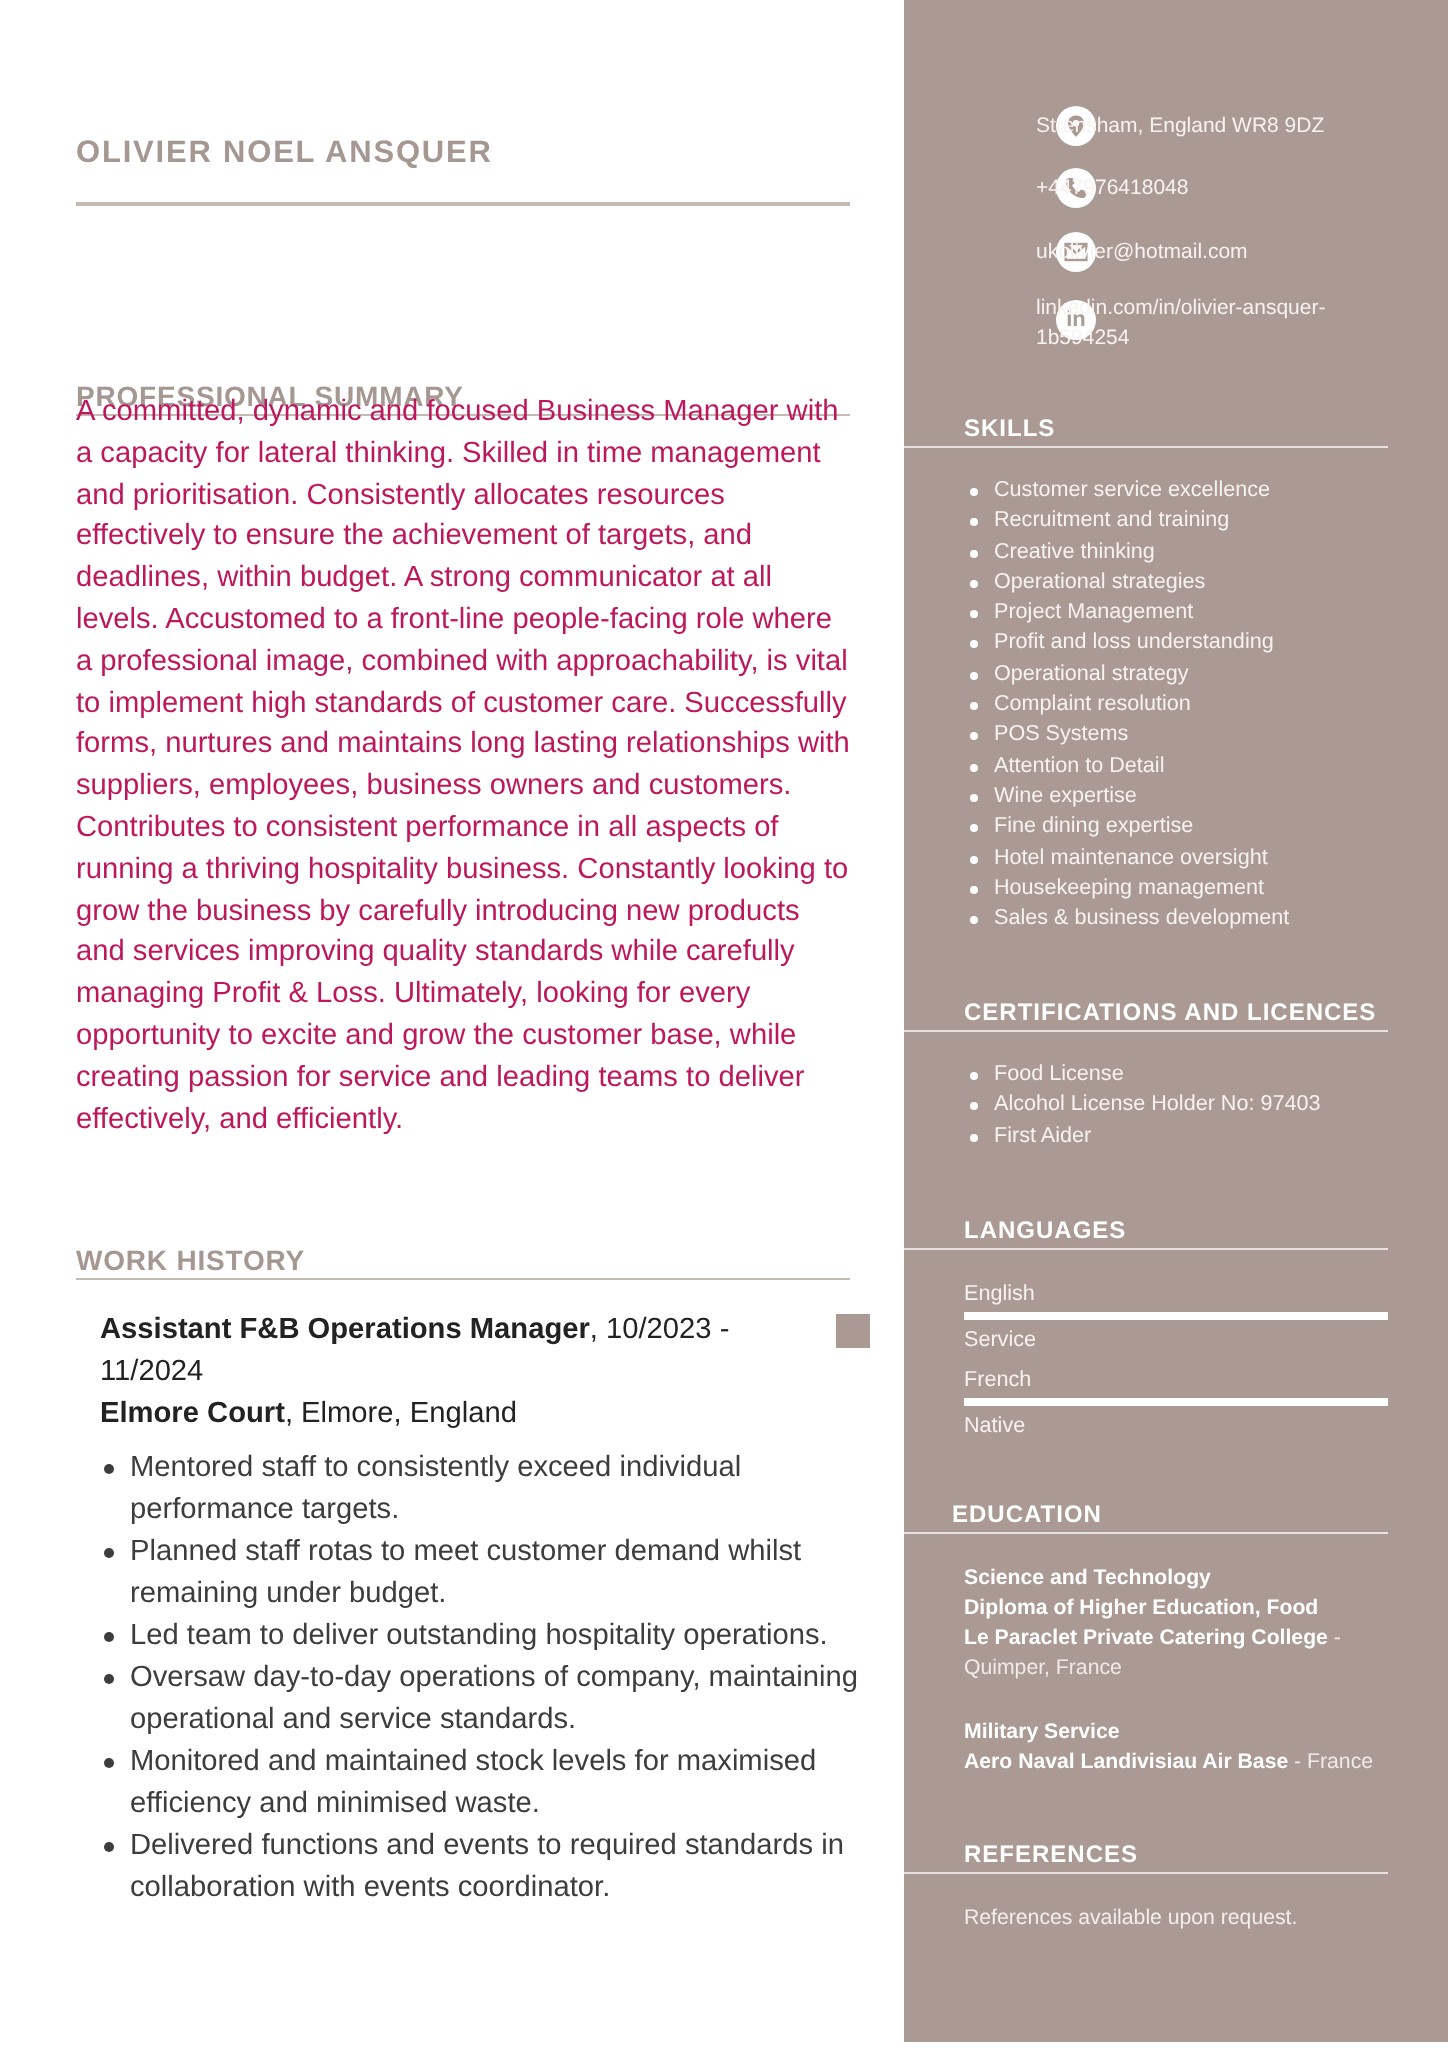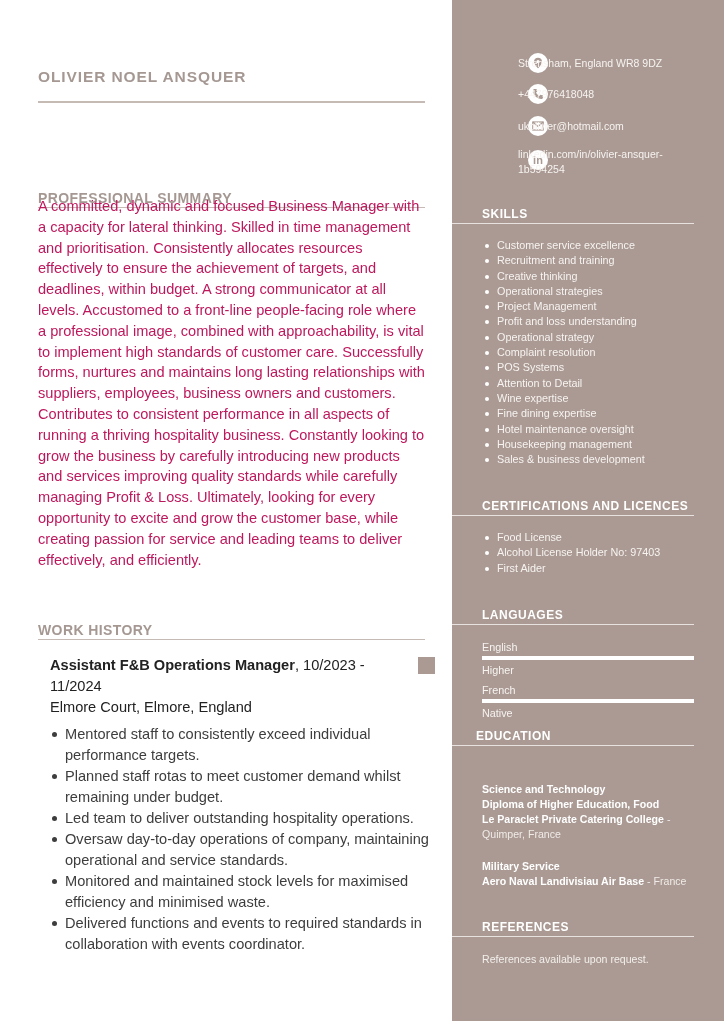--- a/index.html
+++ b/index.html
@@ -40,21 +40,21 @@
     width: 350px;
   }
   .job-title .dates { font-weight: normal; }
   .job-square {
     position: absolute; right: 2px; top: 2px; width: 17px; height: 17px;
     background: #aa9a93;
   }
   .employer {
     font-size: 14.6px; line-height: 21px; color: #222;
   }
-  .employer b { font-weight: normal; }
+  .employer b { font-weight: bold; }
   .bullets {
     list-style: none; margin: 6px 0 0 0; padding: 0;
   }
   .bullets li {
     position: relative; padding-left: 15px;
     font-size: 14.6px; line-height: 21px; color: #3d3d3d;
   }
   .bullets li::before {
     content: ""; position: absolute; left: 2px; top: 8px;
     width: 5px; height: 5px; border-radius: 50%; background: #3d3d3d;
@@ -201,29 +201,29 @@
   <ul class="sb-list" style="top:530px;">
     <li>Food License</li>
     <li>Alcohol License Holder No: 97403</li>
     <li>First Aider</li>
   </ul>
 
   <div class="sb-title" style="top:608px;">LANGUAGES</div>
   <div class="lang" style="top:640px;">
     <div class="lname">English</div>
     <div class="bar"></div>
-    <div class="level">Higher</div>
+    <div class="level">Service</div>
   </div>
   <div class="lang" style="top:683px;">
     <div class="lname">French</div>
     <div class="bar"></div>
     <div class="level">Native</div>
   </div>
 
-  <div class="sb-title" style="top:729px;padding-left:24px;">EDUCATION</div>
+  <div class="sb-title" style="top:750px;padding-left:24px;">EDUCATION</div>
   <div class="edu" style="top:782px;">
     <b style="display:block;">Science and Technology</b>
     <b style="display:block;">Diploma of Higher Education, Food</b>
     <div><b>Le Paraclet Private Catering College</b><span class="light"> -</span></div>
     <div class="light">Quimper, France</div>
   </div>
   <div class="edu" style="top:859px;">
     <b style="display:block;">Military Service</b>
     <div><b>Aero Naval Landivisiau Air Base</b><span class="light"> - </span><span class="light">France</span></div>
   </div>

